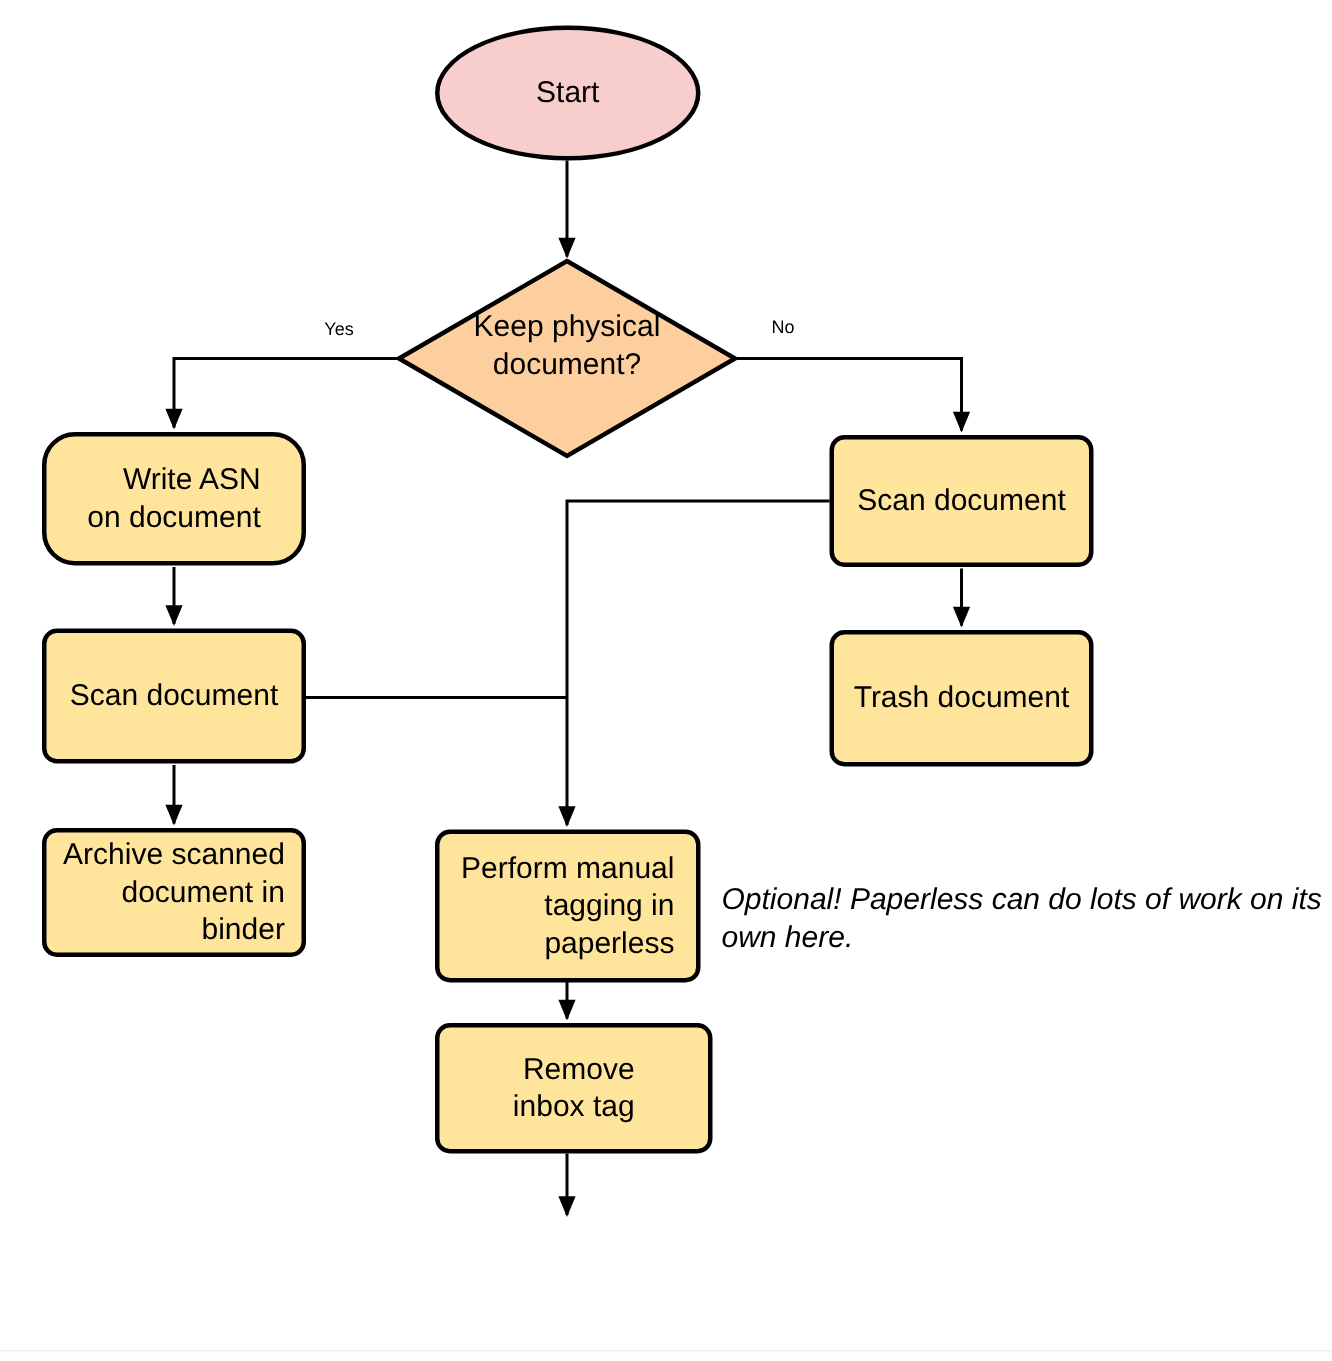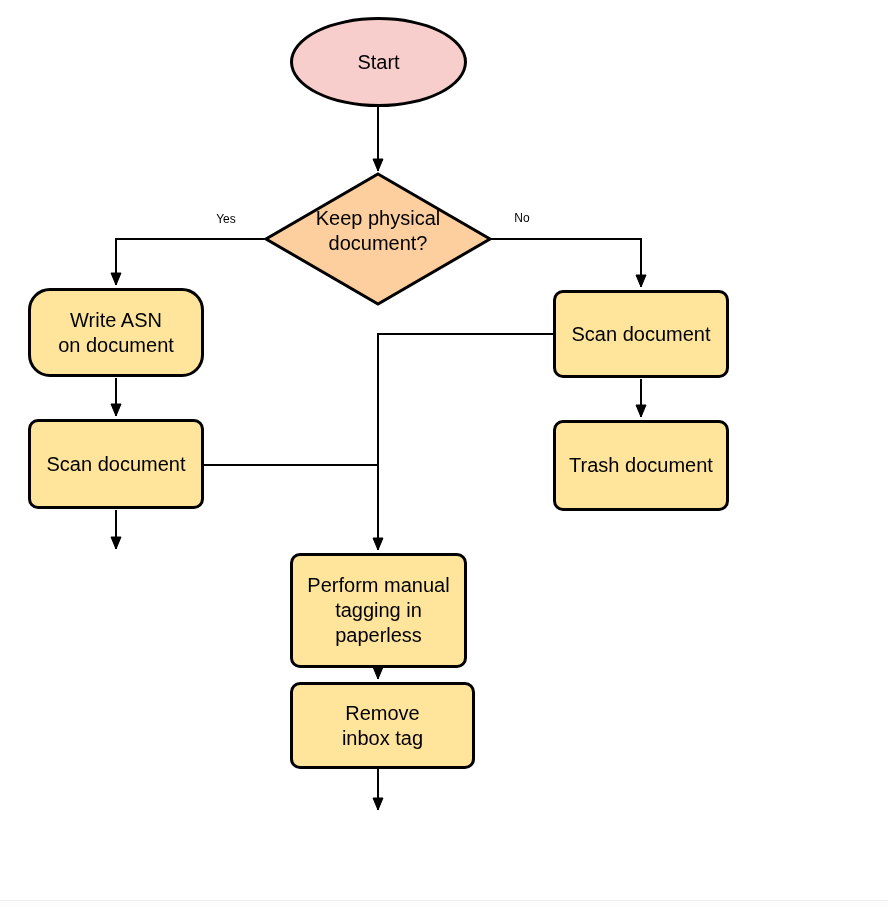--- a/index.html
+++ b/index.html
@@ -17,21 +17,21 @@
     left: 0; top: 0;
     width: 888px; height: 907px;
     z-index: 1;
   }
   .node {
     position: absolute;
     box-sizing: border-box;
     display: flex;
     align-items: center;
     justify-content: center;
-    text-align: center;
+    text-align: right;
     font-size: 20px;
     line-height: 25px;
     white-space: pre-line;
     z-index: 2;
   }
   .process {
     background: #ffe49c;
     border: 3px solid #000000;
     border-radius: 10px;
   }
@@ -80,21 +80,21 @@
     border-top: 1px solid #eeeeee;
     z-index: 0;
   }
   
   .n-start   { left: 290px; top: 17px;  width: 177px; height: 90px; }
   .n-write   { left: 28px;  top: 288px; width: 176px; height: 89px; border-radius: 22px; }
   .n-scan-l  { left: 28px;  top: 419px; width: 176px; height: 90px; }
   .n-archive { left: 28px;  top: 552px; width: 176px; height: 86px; }
   .n-scan-r  { left: 553px; top: 290px; width: 176px; height: 88px; }
   .n-trash   { left: 553px; top: 420px; width: 176px; height: 91px; }
-  .n-perform { left: 290px; top: 553px; width: 177px; height: 115px; }
+  .n-perform { left: 290px; top: 553px; width: 177px; height: 102px; }
   .n-remove  { left: 290px; top: 682px; width: 185px; height: 87px; }
   .n-end     { left: 288px; top: 813px; width: 178px; height: 86px; }
   .l-decision{ left: 278px; top: 206px; width: 200px; height: 66px; }
   .l-yes     { left: 204px; top: 208px; width: 44px; }
   .l-no      { left: 500px; top: 207px; width: 44px; }
 </style>
 </head>
 <body>
 
 <div class="canvas">
@@ -134,35 +134,41 @@
 
   <div class="node process n-write">
     <span>Write ASN
 on document</span>
   </div>
 
   <div class="node process n-scan-l">
     <span>Scan document</span>
   </div>
 
+  <div class="node process n-archive">
+    <span>Archive scanned
+document in
+binder</span>
+  </div>
 
   <div class="node process n-scan-r">
     <span>Scan document</span>
   </div>
 
   <div class="node process n-trash">
     <span>Trash document</span>
   </div>
 
   <div class="node process n-perform">
     <span>Perform manual
 tagging in
 paperless</span>
   </div>
 
+  <div class="annotation">Optional! Paperless can do lots of work on its own here.</div>
 
   <div class="node process n-remove">
     <span>Remove
 inbox tag</span>
   </div>
 
 
   <div class="bottom-edge"></div>
 </div>
 

